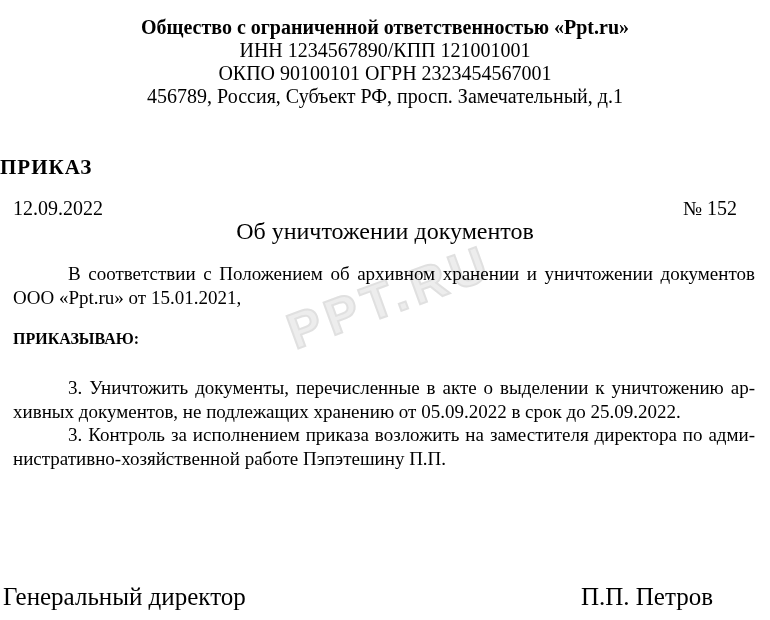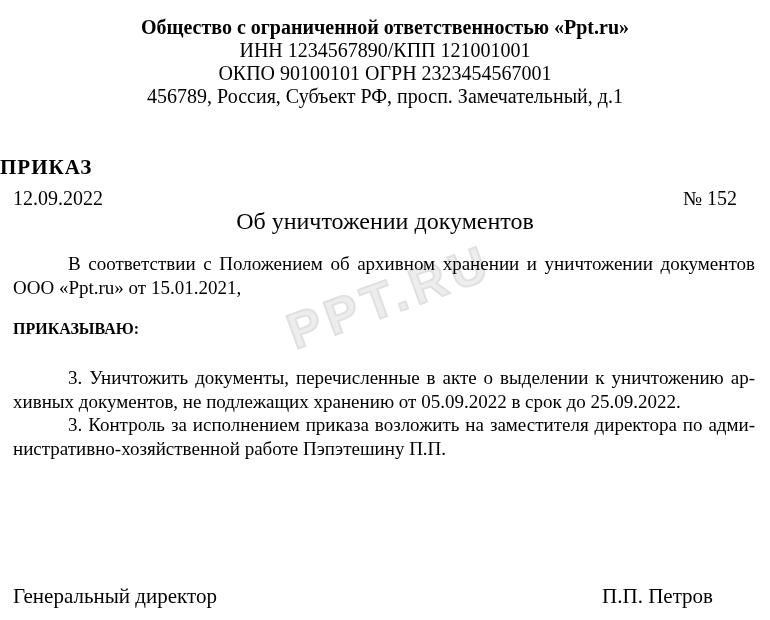--- a/index.html
+++ b/index.html
@@ -50,21 +50,21 @@
   .order-title {
     margin-top: 47px;
     text-align: left;
     font-weight: bold;
     font-size: 21px;
     line-height: 24px;
     letter-spacing: 1px;
   }
   
   .meta-row {
-    margin-top: 8px;
+    margin-top: 18px;
     padding-left: 13px;
     padding-right: 33px;
     display: flex;
     justify-content: space-between;
     font-size: 20px;
     line-height: 23px;
   }
   .subject {
     text-align: center;
     font-size: 24px;
@@ -86,26 +86,26 @@
   .first { text-indent: 55px; }
   .resolution {
     margin-top: 18px;
     font-weight: bold;
     font-size: 16px;
     line-height: 23px;
   }
   
   .signature-row {
     position: absolute;
-    left: 13px;
+    left: 3px;
     right: 15px;
     top: 585px;
     display: flex;
     justify-content: space-between;
-    font-size: 21px;
+    font-size: 25px;
     line-height: 23px;
   }
   .signature-name { padding-right: 42px; }
 </style>
 </head>
 <body>
 
 <div class="page">
 
   <div class="watermark">PPT.RU</div>

